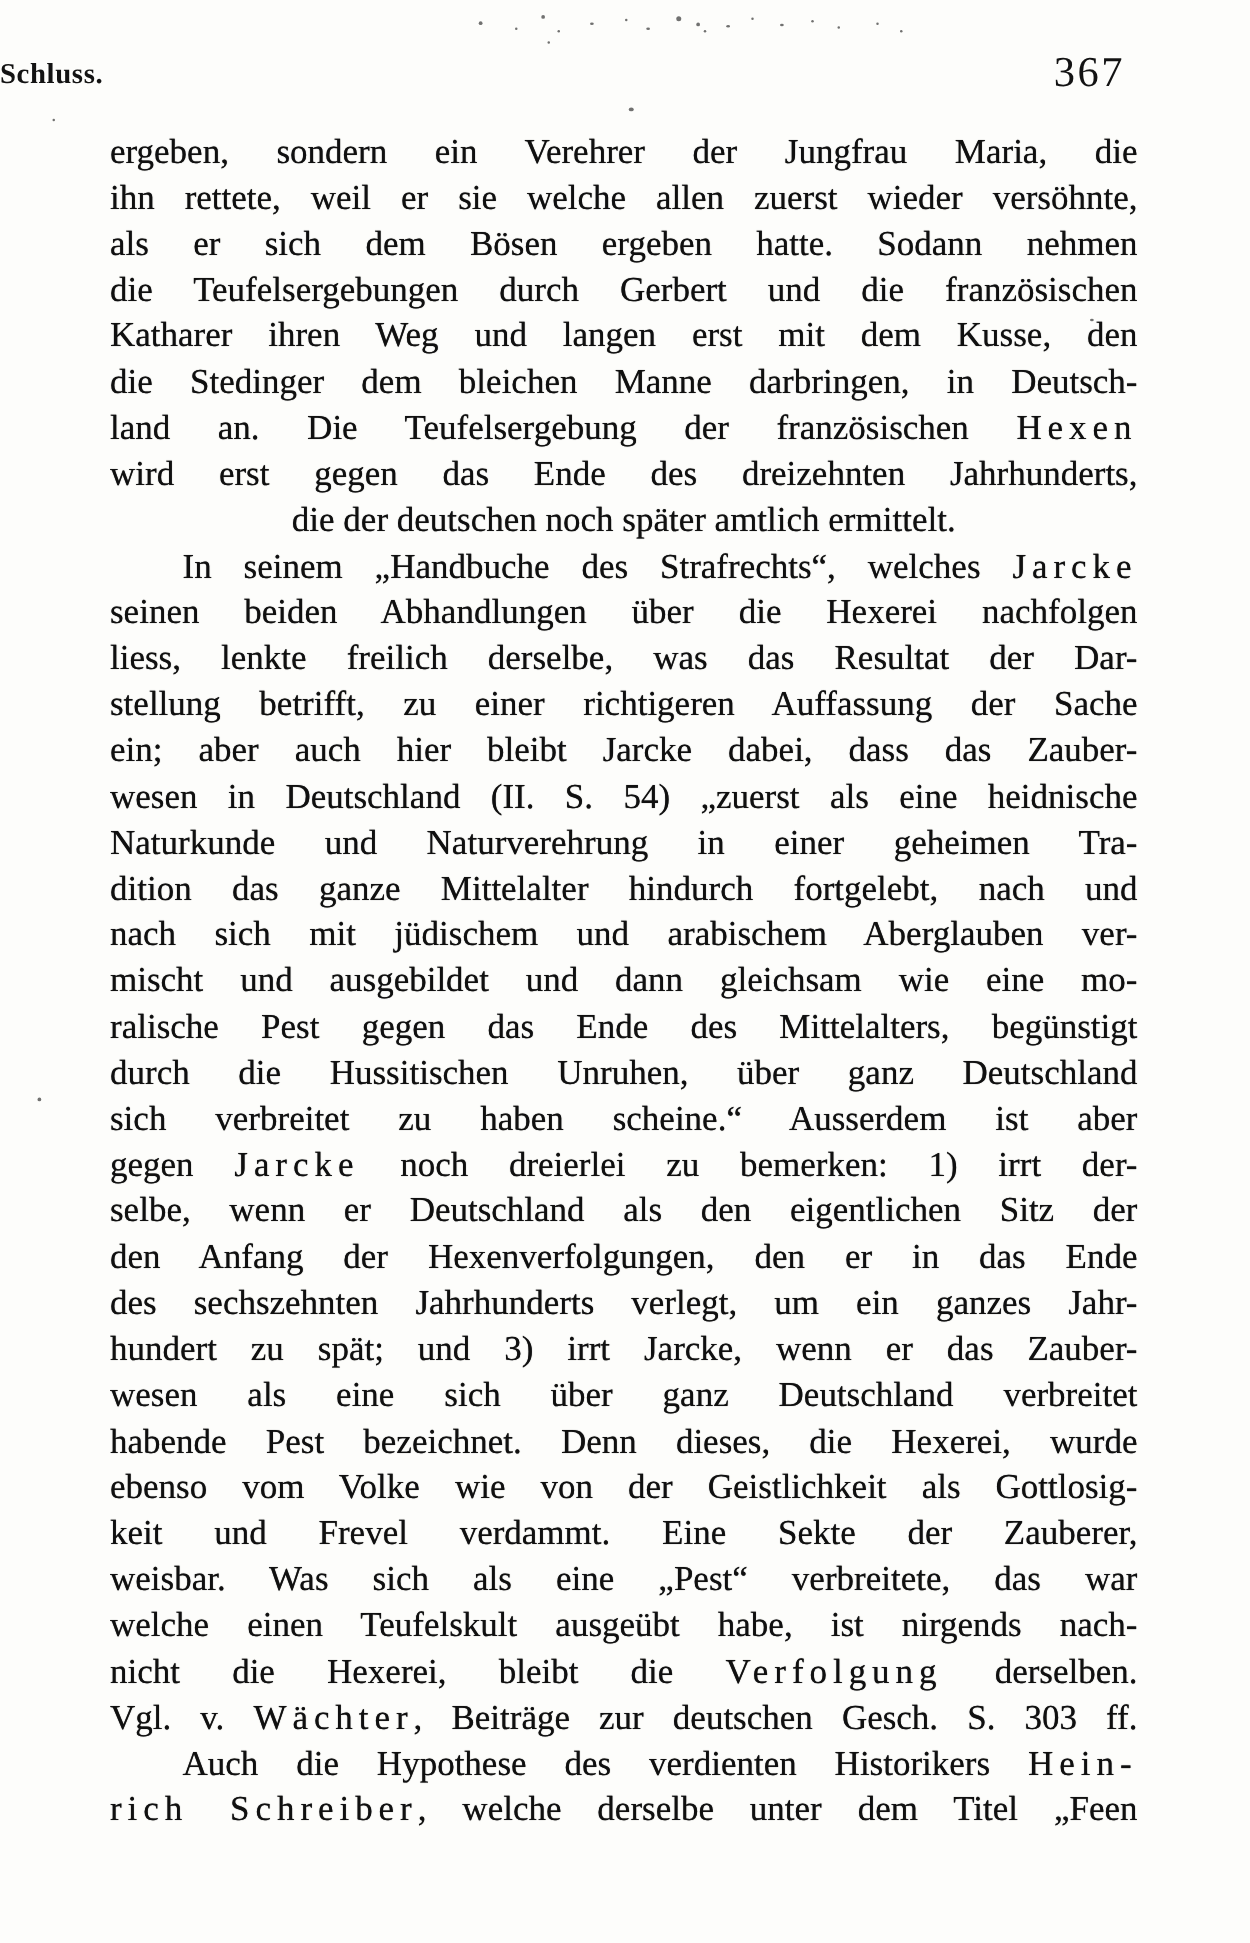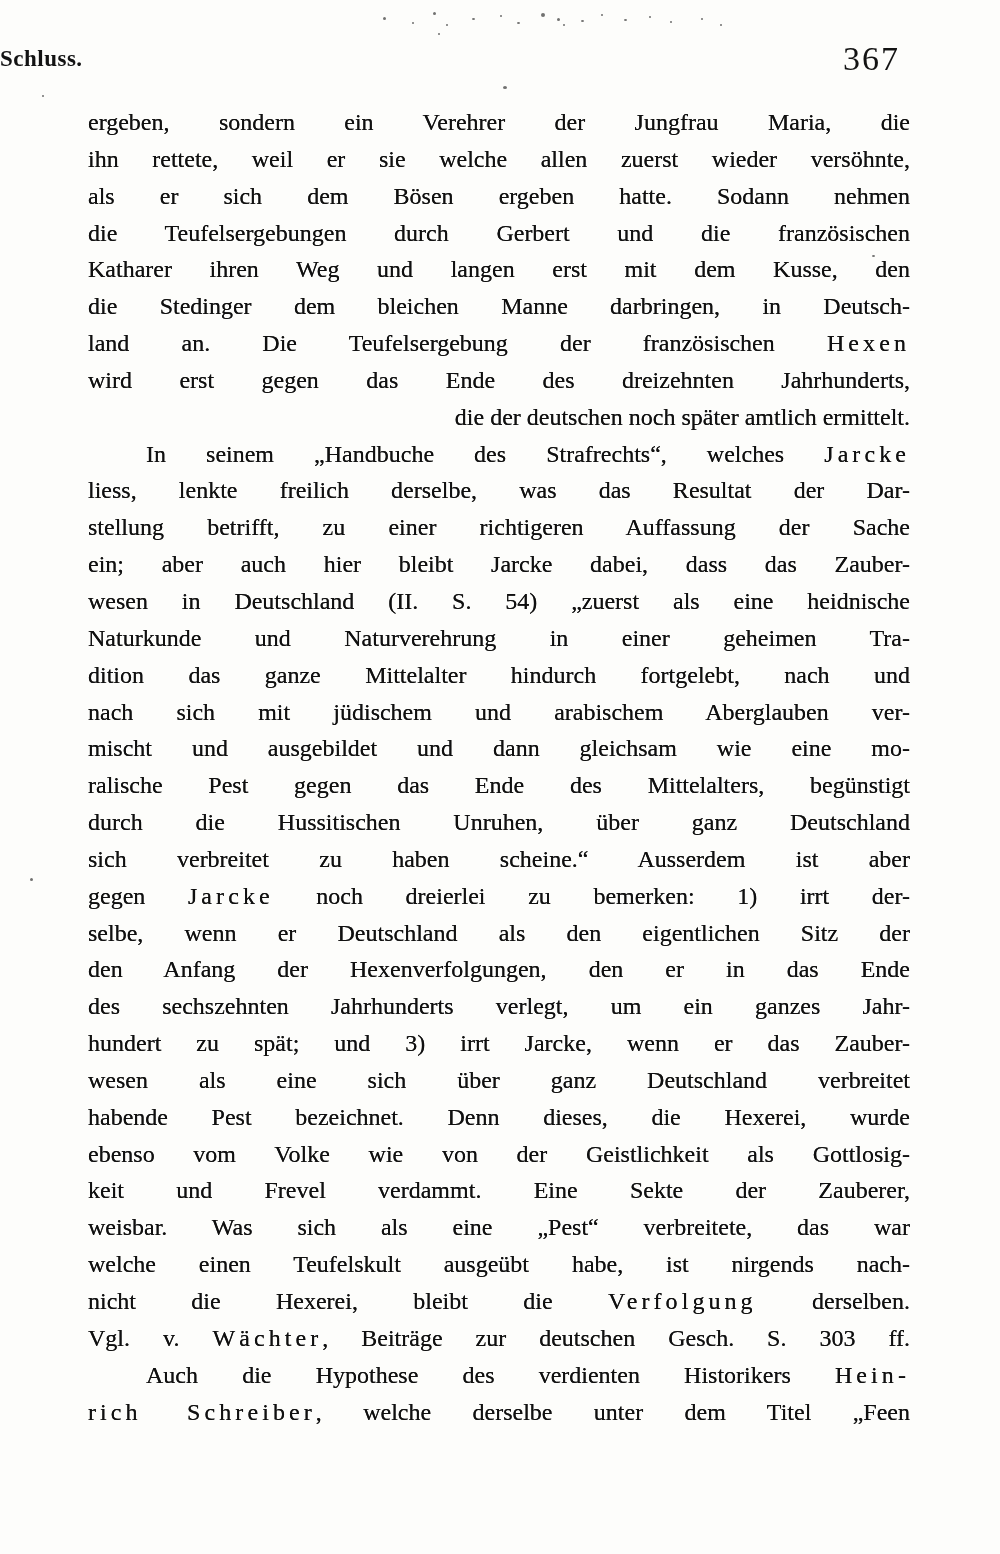--- a/index.html
+++ b/index.html
@@ -38,34 +38,34 @@
   
   .text-block {
     position: absolute;
     top: 104px;
     left: 88px;
     width: 822px;
   }
   .line {
     height: 36.85px;
     overflow: hidden;
-    font-size: 24px;
+    font-size: 28px;
     line-height: 36.85px;
     text-align: justify;
     white-space: normal;
     text-shadow: 0 0 0.6px rgba(10,10,10,0.85);
   }
   .line::after {
     content: "";
     display: inline-block;
     width: 100%;
     height: 0;
   }
   .line.no-justify {
-    text-align: right;
+    text-align: center;
   }
   .line.no-justify::after { width: 0; }
   .line.indent {
     text-indent: 58px;
   }
   .sperr {
     letter-spacing: 0.17em;
   }
   
   .speck {
@@ -86,20 +86,21 @@
     <div class="line"><span class="">ergeben, sondern ein Verehrer der Jungfrau Maria, die</span></div>
     <div class="line"><span class="">ihn rettete, weil er sie welche allen zuerst wieder versöhnte,</span></div>
     <div class="line"><span class="">als er sich dem Bösen ergeben hatte.  Sodann nehmen</span></div>
     <div class="line"><span class="">die Teufelsergebungen durch Gerbert und die französischen</span></div>
     <div class="line"><span class="">Katharer ihren Weg und langen erst mit dem Kusse, den</span></div>
     <div class="line"><span class="">die Stedinger dem bleichen Manne darbringen, in Deutsch-</span></div>
     <div class="line"><span class="">land an.  Die Teufelsergebung der französischen </span><span class="sperr">Hexen</span></div>
     <div class="line"><span class="">wird erst gegen das Ende des dreizehnten Jahrhunderts,</span></div>
     <div class="line no-justify"><span class="">die der deutschen noch später amtlich ermittelt.</span></div>
     <div class="line indent"><span class="">In seinem „Handbuche des Strafrechts“, welches </span><span class="sperr">Jarcke</span></div>
+    <div class="line"><span class="">seinen beiden Abhandlungen über die Hexerei nachfolgen</span></div>
     <div class="line"><span class="">liess, lenkte freilich derselbe,  was das Resultat der Dar-</span></div>
     <div class="line"><span class="">stellung betrifft, zu einer richtigeren Auffassung der Sache</span></div>
     <div class="line"><span class="">ein; aber auch hier bleibt Jarcke dabei, dass das Zauber-</span></div>
     <div class="line"><span class="">wesen in Deutschland (II. S. 54)  „zuerst als eine heidnische</span></div>
     <div class="line"><span class="">Naturkunde und Naturverehrung in einer geheimen Tra-</span></div>
     <div class="line"><span class="">dition das ganze Mittelalter hindurch fortgelebt, nach und</span></div>
     <div class="line"><span class="">nach sich mit jüdischem und arabischem Aberglauben ver-</span></div>
     <div class="line"><span class="">mischt und ausgebildet und dann gleichsam wie eine mo-</span></div>
     <div class="line"><span class="">ralische Pest gegen das Ende des Mittelalters, begünstigt</span></div>
     <div class="line"><span class="">durch die Hussitischen Unruhen, über ganz Deutschland</span></div>

